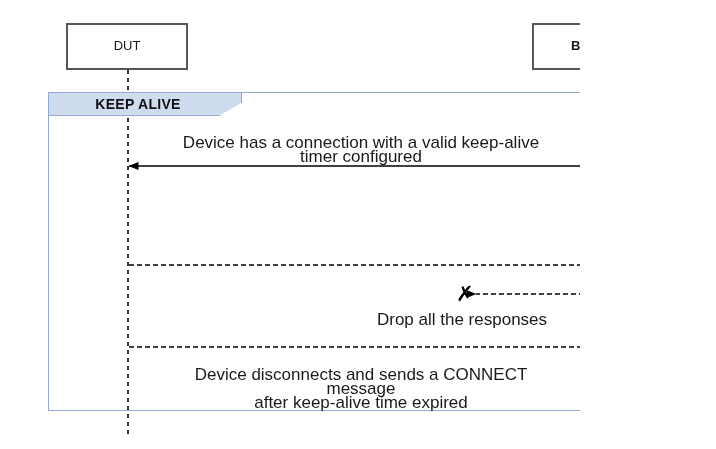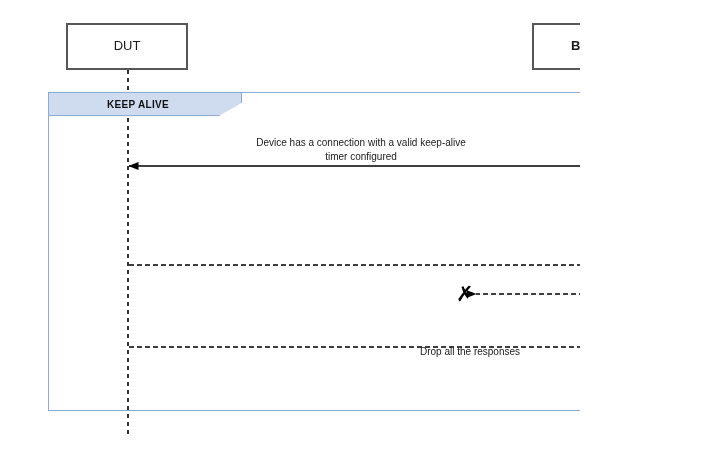--- a/index.html
+++ b/index.html
@@ -56,33 +56,33 @@
     background: #cfdcf0;
     border: 1.4px solid #8faad4;
     box-sizing: border-box;
     display: flex;
     align-items: center;
     justify-content: center;
     -webkit-clip-path: polygon(0 0, 100% 0, 100% 45%, 88% 100%, 0 100%);
     clip-path: polygon(0 0, 100% 0, 100% 45%, 88% 100%, 0 100%);
   }
   .fragment-tab-label {
-    font-size: 10px;
+    font-size: 14px;
     font-weight: bold;
     color: #111111;
     letter-spacing: 0.3px;
     white-space: nowrap;
     margin-right: 14px;
   }
 
   
   .msg-caption {
     position: absolute;
     text-align: center;
-    font-size: 10px;
+    font-size: 17px;
     color: #1a1a1a;
     line-height: 14px;
     white-space: pre-line;
   }
 
   
   .drop-marker {
     position: absolute;
     font-size: 21px;
     font-weight: bold;
@@ -134,16 +134,18 @@
   <div class="fragment-tab" style="left:48px; top:92px; width:194px; height:24px;">
     <span class="fragment-tab-label">KEEP ALIVE</span>
   </div>
 
   <div class="msg-caption" style="left:163px; top:136px; width:396px;">Device has a connection with a valid keep-alive
 timer configured</div>
 
 
   <div class="drop-marker" style="left:456px; top:284px;">✗</div>
 
-  <div class="msg-caption" style="left:308px; top:313px; width:324px;margin-top:32px;">Drop all the responses</div>
+  <div class="msg-caption" style="left:300px; top:313px; width:324px;">Drop all the responses</div>
 
+  <div class="msg-caption" style="left:163px; top:368px; width:396px;">Device disconnects and sends a CONNECT message
+after keep-alive time expired</div>
 
 </div>
 
 </body></html>

